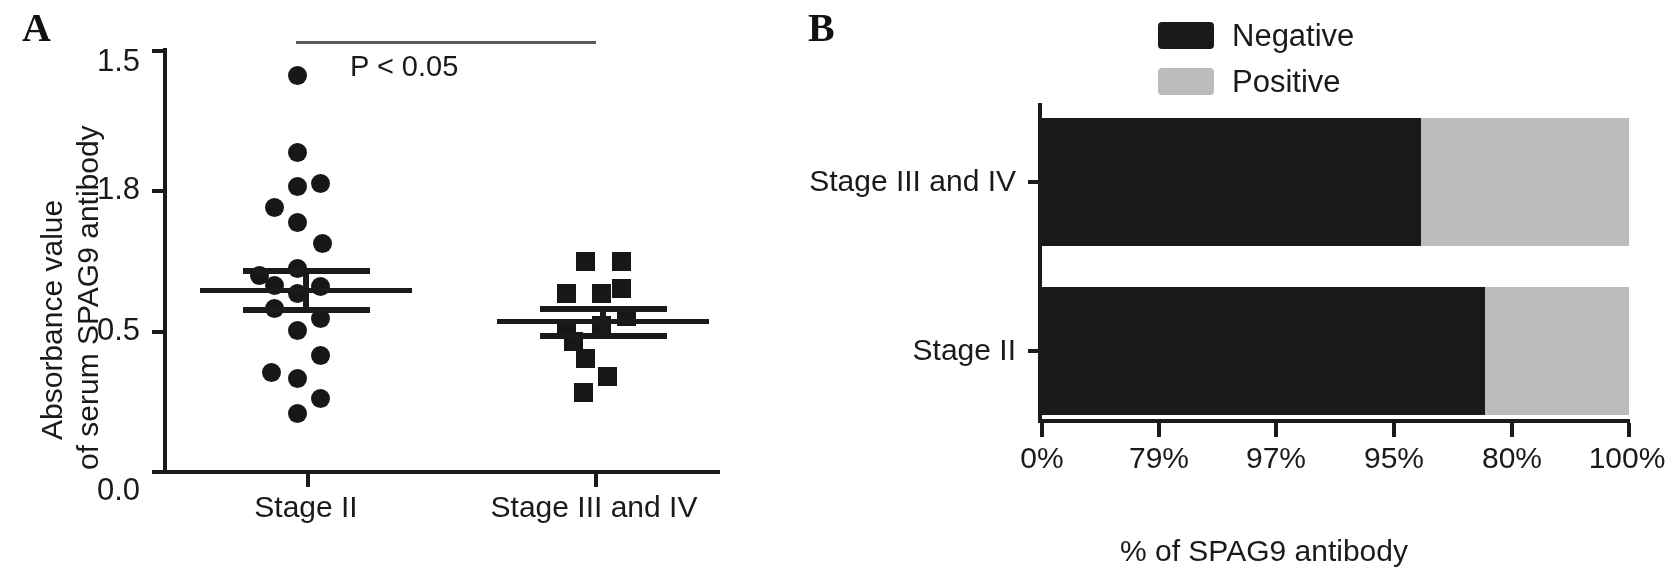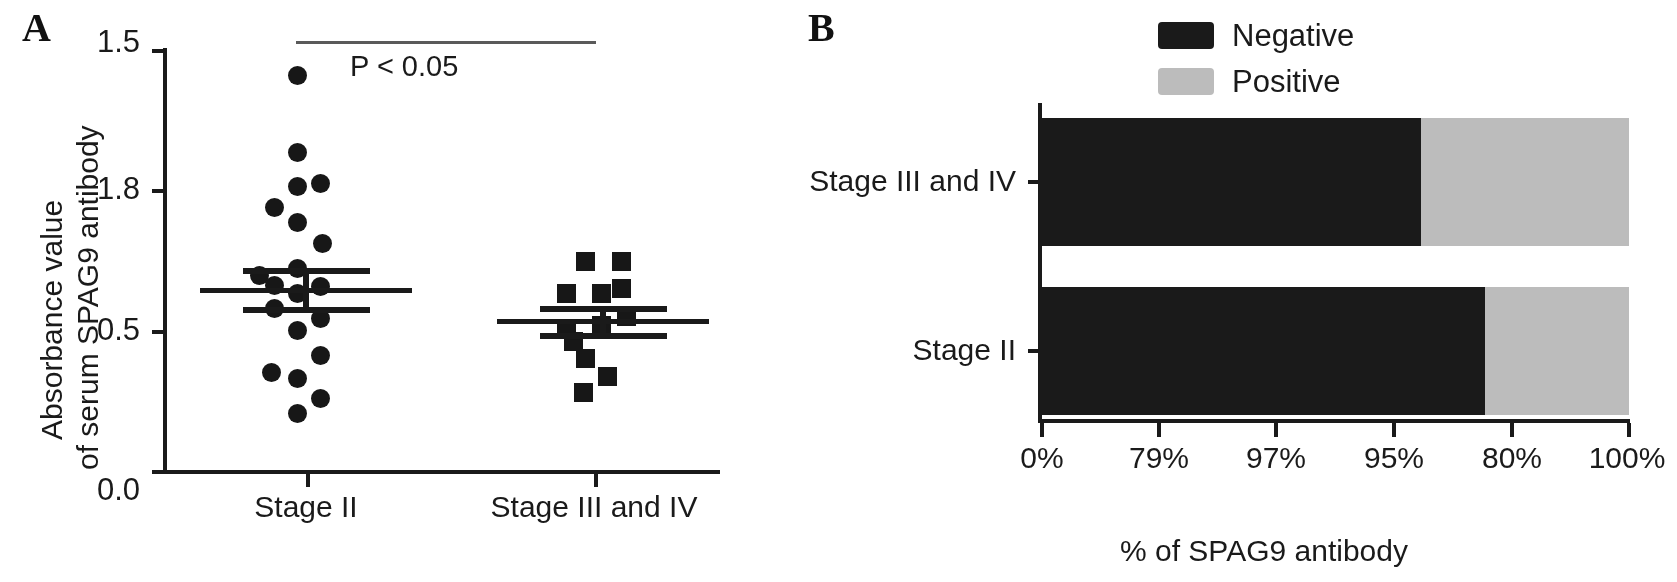--- a/index.html
+++ b/index.html
@@ -57,21 +57,21 @@
     <div class="axis-line" id="ax-x"></div>
 
     <div class="ytick" style="top:470px;"></div>
     <div class="ytick" style="top:330px;"></div>
     <div class="ytick" style="top:189px;"></div>
     <div class="ytick" style="top:49px;"></div>
 
     <div class="ytick-label" style="top:474px;">0.0</div>
     <div class="ytick-label" style="top:314px;">0.5</div>
     <div class="ytick-label" style="top:173px;">1.8</div>
-    <div class="ytick-label" style="top:26px;">1.5</div>
+    <div class="ytick-label" style="top:45px;">1.5</div>
 
     <div class="xtick" style="left:306px;"></div>
     <div class="xtick" style="left:594px;"></div>
     <div class="xtick-label" style="left:206px;width:200px;">Stage II</div>
     <div class="xtick-label" style="left:454px;width:280px;">Stage III and IV</div>
 
     <div id="sig-line"></div>
     <div id="sig-label">P &lt; 0.05</div>
 
     <div class="dot" style="left:288px;top:66px;"></div>

